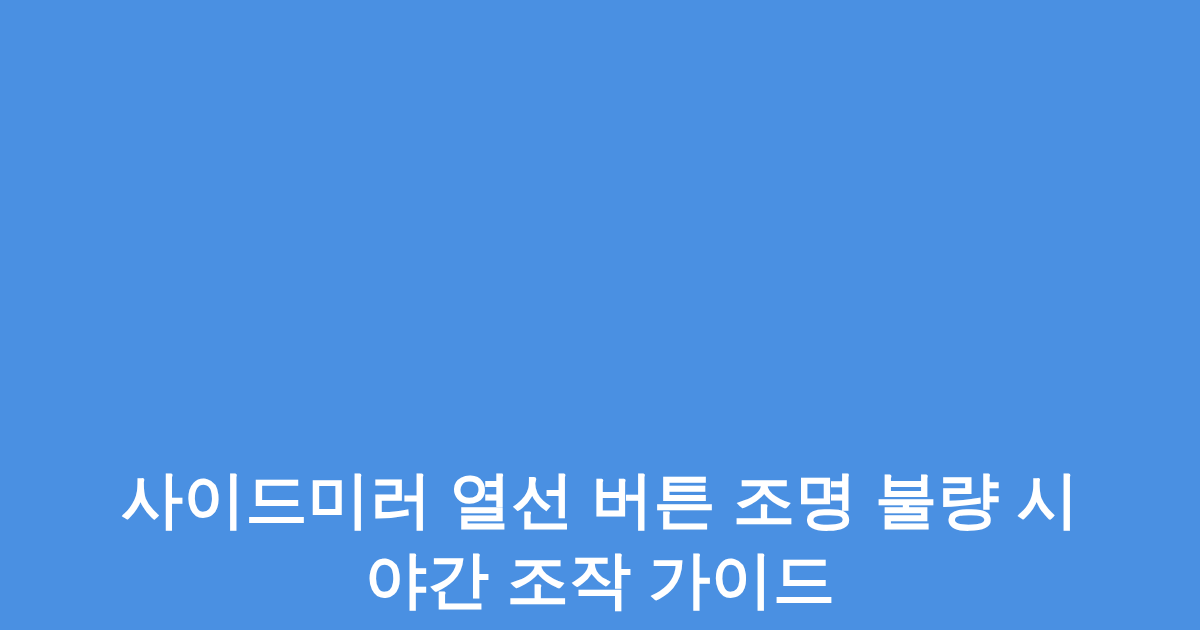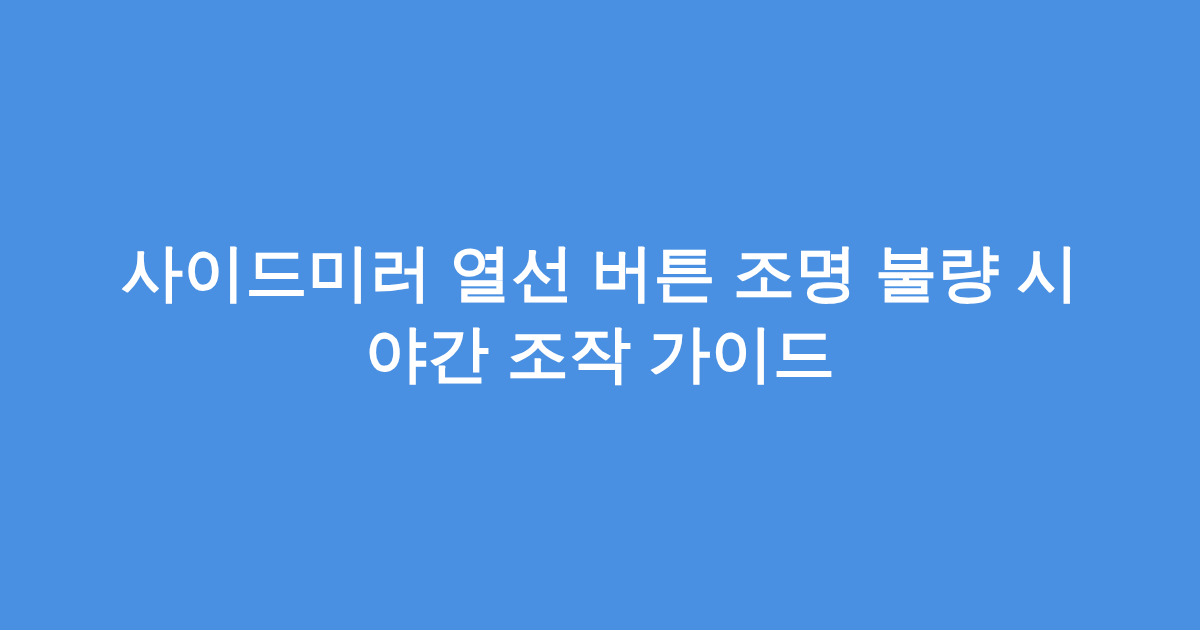--- a/index.html
+++ b/index.html
@@ -14,24 +14,24 @@
     overflow: hidden;
     font-family: "Liberation Sans", "DejaVu Sans", sans-serif;
   }
 
   .og-card {
     position: relative;
     box-sizing: border-box;
     width: 1200px;
     height: 630px;
     display: flex;
-    align-items: center;
+    align-items: flex-end;
     justify-content: center;
     background-color: #4a90e2;
-    padding: 0 60px;
+    padding: 8px 60px;
   }
 
   .title-block {
     width: 1080px;
     display: flex;
     align-items: center;
     justify-content: center;
   }
 
   .og-title {

